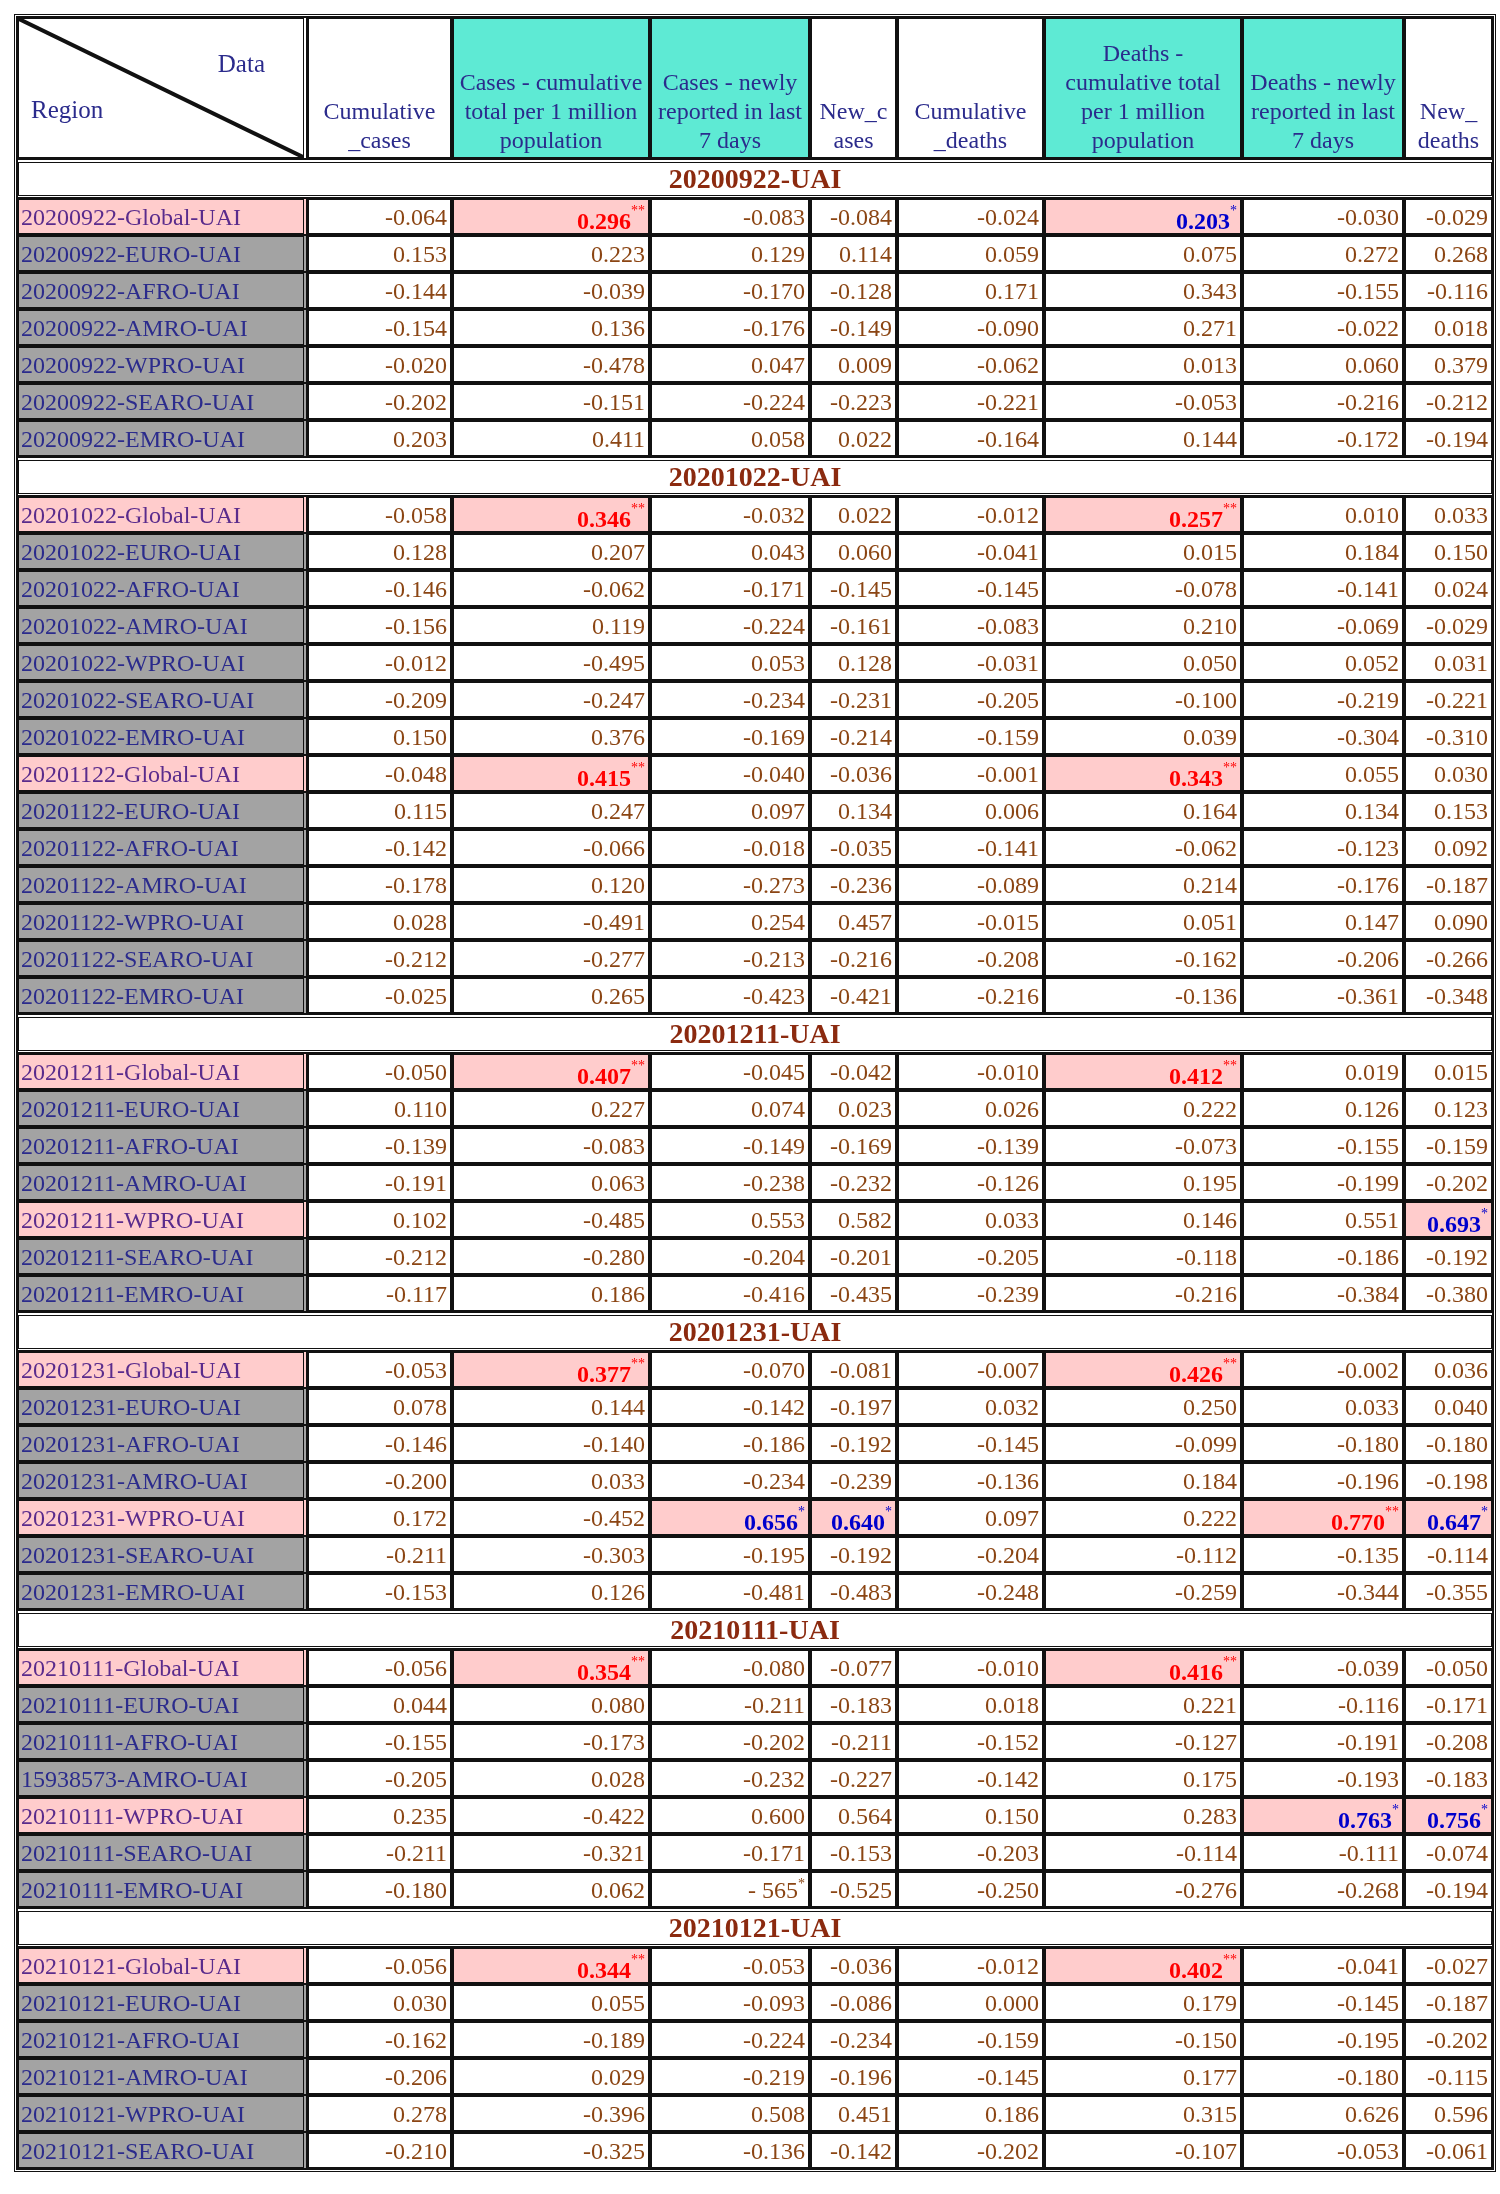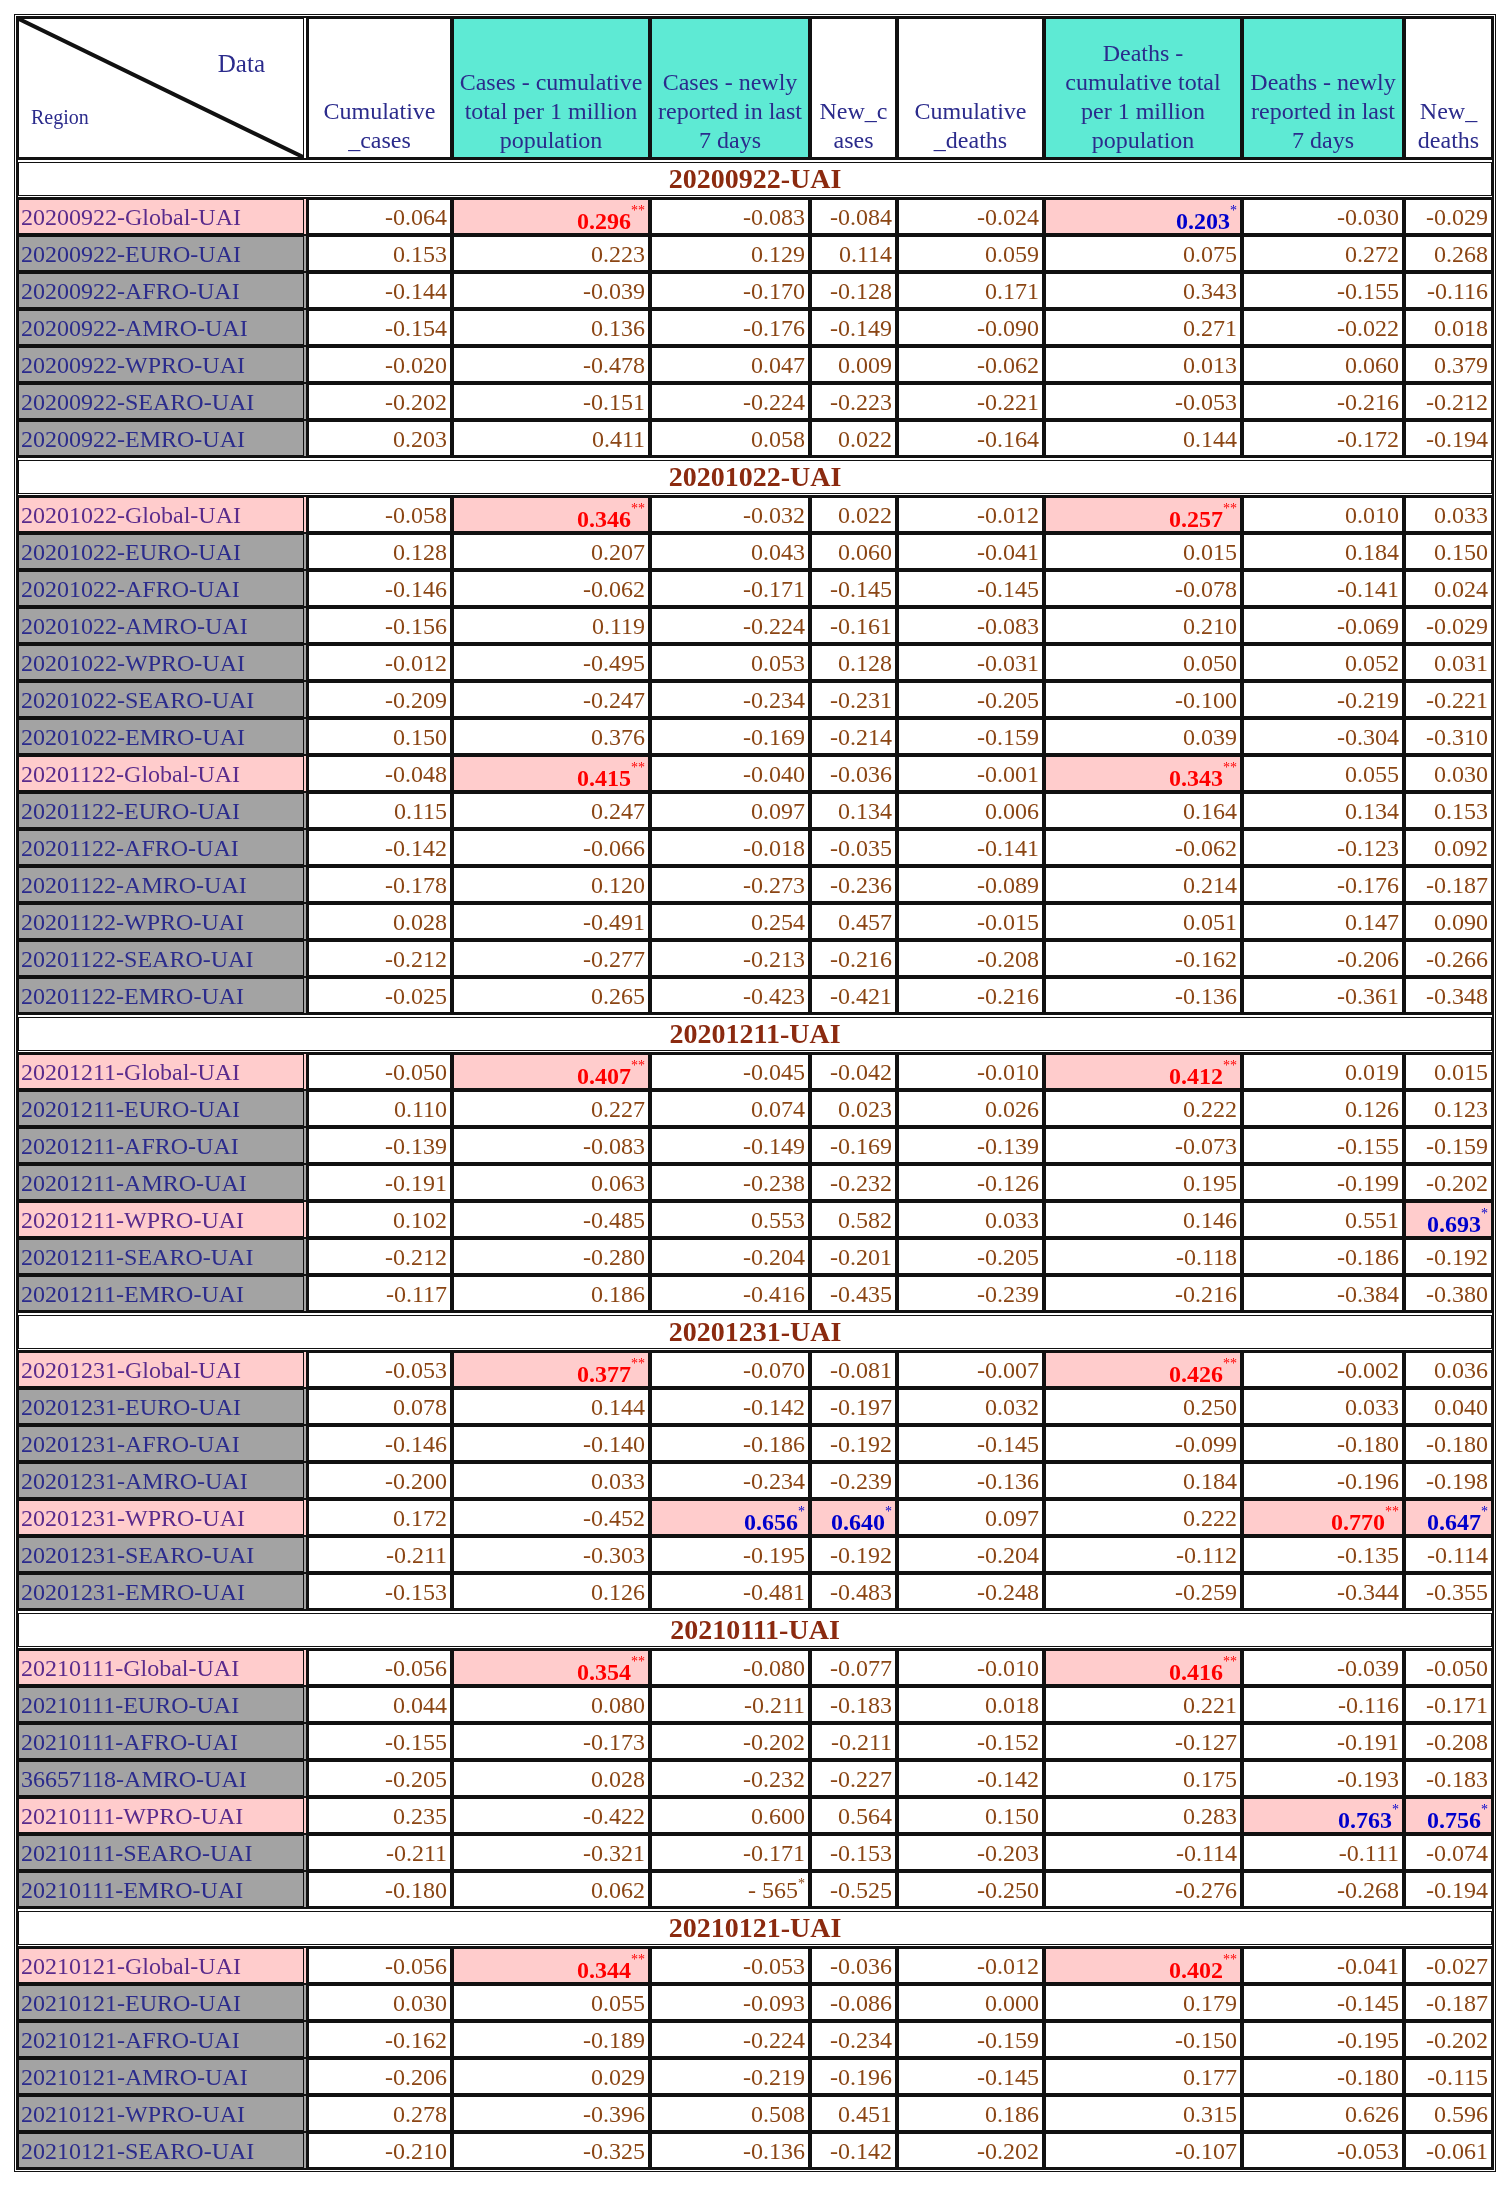--- a/index.html
+++ b/index.html
@@ -7,21 +7,21 @@
   .wrap { position:absolute; left:14px; top:14px; width:1476px; }
   table { border-collapse:separate; border-spacing:0; width:1476px; table-layout:fixed; border:3px double #111; }
   td, th { border:2px solid #111; padding:0 4px; overflow:hidden; white-space:nowrap; }
   col.c0 { width:290px; } col.c1 { width:145px; } col.c2 { width:198px; } col.c3 { width:160px; }
   col.c4 { width:87px; } col.c5 { width:147px; } col.c6 { width:198px; } col.c7 { width:162px; } col.c8 { width:89px; }
   .hdr th { height:136px; font-weight:normal; color:#2b2b8c; font-size:24px; line-height:29px; text-align:center; vertical-align:bottom; white-space:normal; padding:0 2px 2px; background:#ffffff; }
   .hdr th.yel { background:#5eead4; }
   .hdr th.corner { position:relative; padding:0; border-right:4px double #111;margin-left:16px; }
   .corner svg { position:absolute; left:0; top:0; width:100%; height:100%; }
   .corner .data-lbl { position:absolute; right:38px; top:30px; font-size:25px; color:#2b2b8c; }
-  .corner .region-lbl { position:absolute; left:12px; top:84px; font-size:20px; color:#2b2b8c; }
+  .corner .region-lbl { position:absolute; left:12px; top:76px; font-size:25px; color:#2b2b8c; }
   .sec td { height:30px; text-align:center; font-weight:bold; color:#8b2a0f; font-size:28px; border-top:4px double #111; border-bottom:3px double #111; background:#fff; }
   .row td { height:33px; font-size:24px; color:#8b4513; text-align:right; background:#fff; padding-right:3px; line-height:30px; }
   .row td.name { text-align:left; color:#2b2b8c; padding-left:2px; background:#a3a3a3; border-right:4px double #111; }
   .row td.name.hl { background:#ffcccc; color:#5a2b8c; }
   .row td.hl { background:#ffcccc; }
   .v.sig2 { color:#ff0000; font-weight:bold; }
   .v.sig1 { color:#0000cc; font-weight:bold; }
   .v.sig2, .v.sig1 { position:relative; top:4px; }
   sup.star { font-size:14px; vertical-align:top; position:relative; top:-6px; }
   .sig2 + sup.star { color:#ff0000; }
@@ -491,21 +491,21 @@
           <td class="val"><span class="v plain">-0.155</span></td>
           <td class="val"><span class="v plain">-0.173</span></td>
           <td class="val"><span class="v plain">-0.202</span></td>
           <td class="val"><span class="v plain">-0.211</span></td>
           <td class="val"><span class="v plain">-0.152</span></td>
           <td class="val"><span class="v plain">-0.127</span></td>
           <td class="val"><span class="v plain">-0.191</span></td>
           <td class="val"><span class="v plain">-0.208</span></td>
         </tr>
         <tr class="row">
-          <td class="name">36657118-AMRO-UAI</td>
+          <td class="name">15938573-AMRO-UAI</td>
           <td class="val"><span class="v plain">-0.205</span></td>
           <td class="val"><span class="v plain">0.028</span></td>
           <td class="val"><span class="v plain">-0.232</span></td>
           <td class="val"><span class="v plain">-0.227</span></td>
           <td class="val"><span class="v plain">-0.142</span></td>
           <td class="val"><span class="v plain">0.175</span></td>
           <td class="val"><span class="v plain">-0.193</span></td>
           <td class="val"><span class="v plain">-0.183</span></td>
         </tr>
         <tr class="row">

